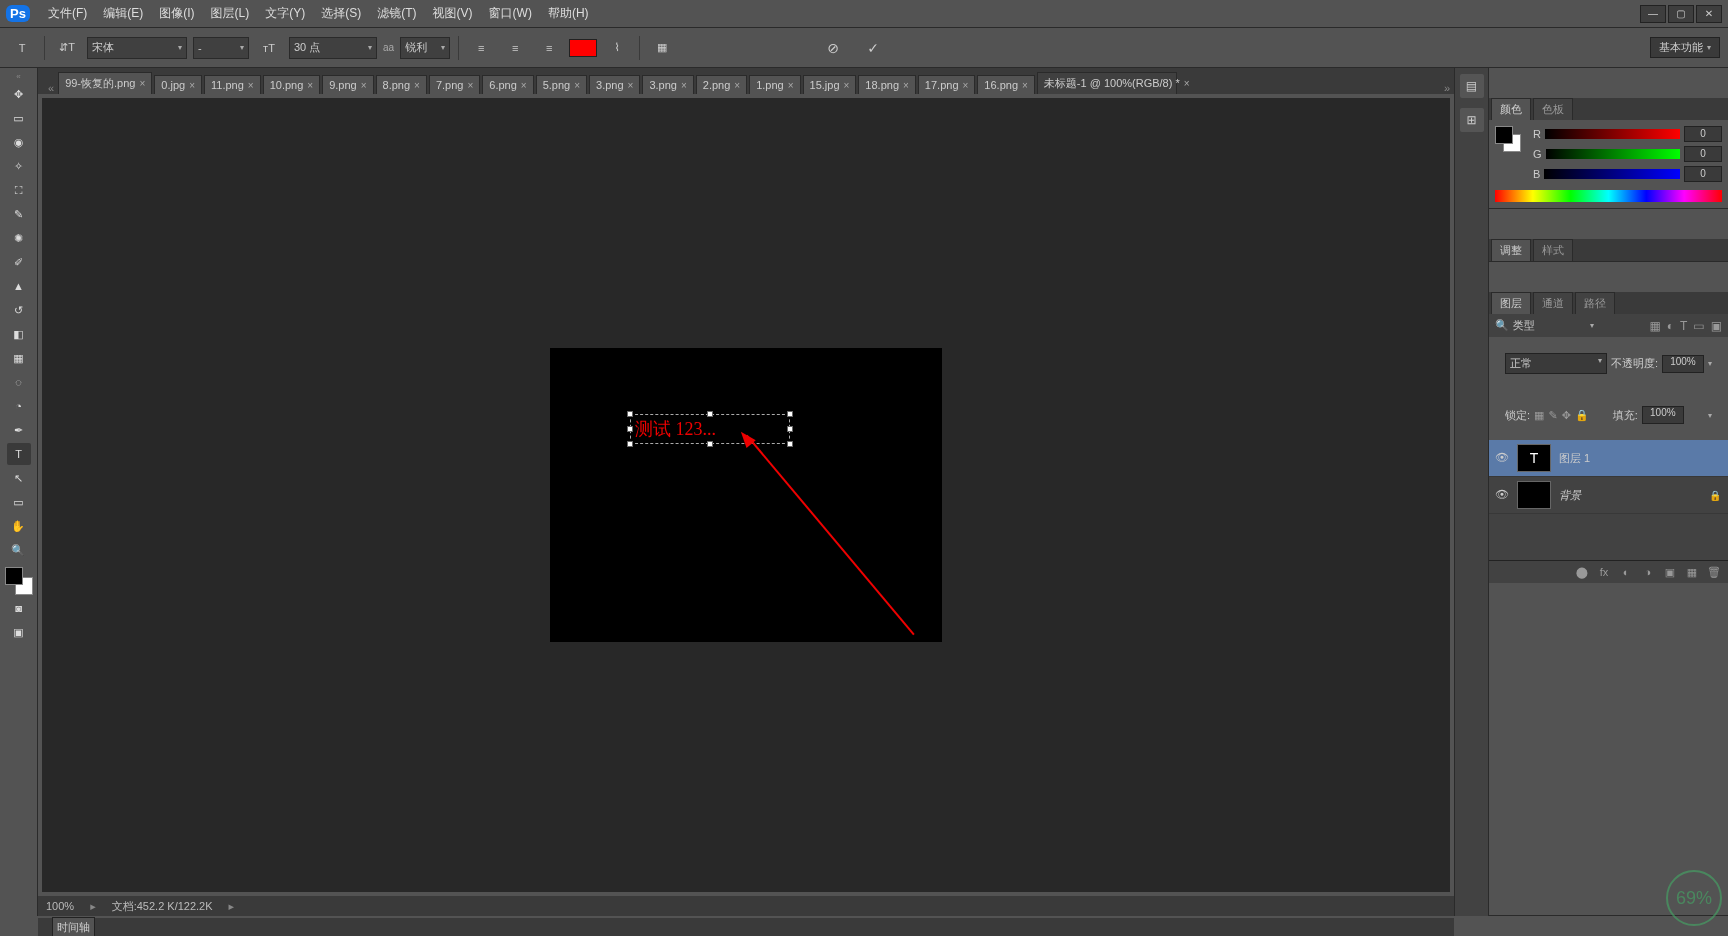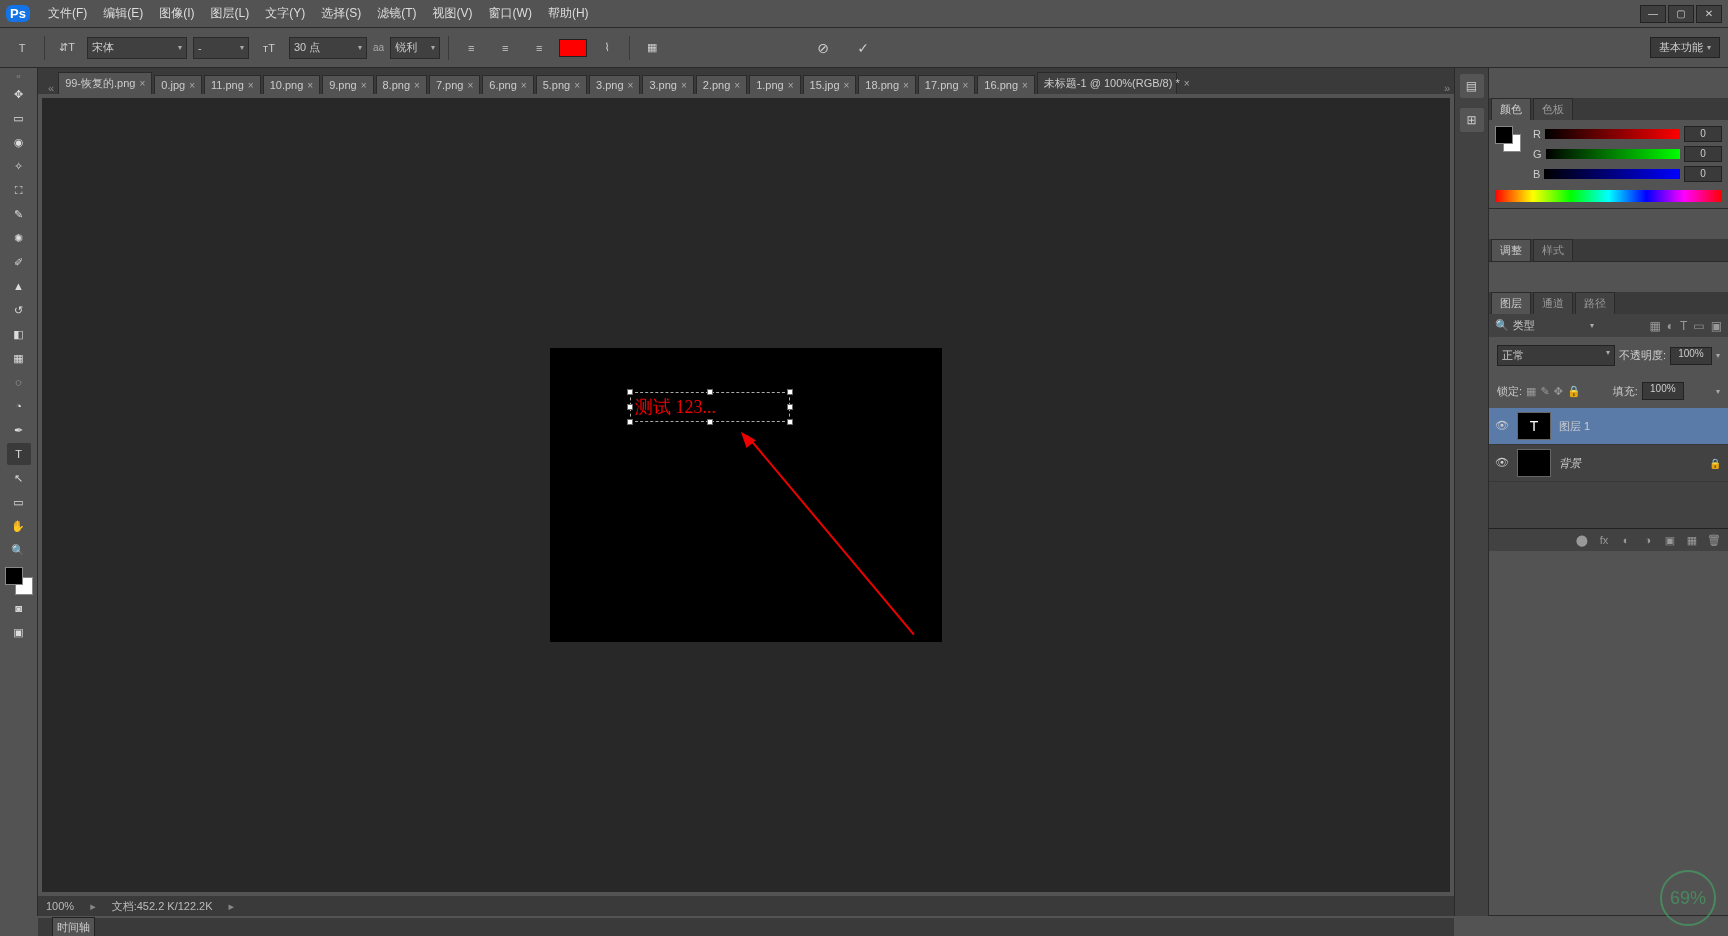--- a/index.html
+++ b/index.html
@@ -23,21 +23,21 @@
 .fgbg { position:relative; width:28px; height:28px; margin-top:4px; }
 .fgbg .fg { position:absolute; top:0; left:0; width:18px; height:18px; background:#000; border:1px solid #888; }
 .fgbg .bg { position:absolute; bottom:0; right:0; width:18px; height:18px; background:#fff; border:1px solid #888; }
 .doc-area { flex:1; display:flex; flex-direction:column; background:#535353; }
 .tabs { background:#3a3a3a; height:26px; display:flex; align-items:flex-end; overflow:hidden; padding-left:6px; }
 .tab { background:#535353; border:1px solid #2a2a2a; border-bottom:none; padding:3px 6px; margin-right:2px; display:flex; align-items:center; gap:4px; cursor:pointer; font-size:11px; color:#ccc; max-width:140px; white-space:nowrap; }
 .tab.active { background:#404040;text-align:center; }
 .tab .close { font-size:10px; color:#aaa; cursor:pointer; }
 .canvas-wrap { flex:1; background:#282828; position:relative; display:flex; align-items:center; justify-content:center; margin:4px; }
 .canvas { background:#000; width:392px; height:294px; position:relative; }
-.textbox { position:absolute; top:44px; left:80px; width:160px; height:30px; border:1px dashed #aaa; }
+.textbox { position:absolute; top:66px; left:80px; width:160px; height:30px; border:1px dashed #aaa; }
 .textbox .txt { color:#e00; font-size:18px; font-family:"SimSun"; padding:2px 4px; }
 .handle { position:absolute; width:6px; height:6px; background:#fff; border:1px solid #666; }
 .h-tl{top:-4px;left:-4px}.h-tm{top:-4px;left:50%;margin-left:-3px}.h-tr{top:-4px;right:-4px}
 .h-ml{top:50%;left:-4px;margin-top:-3px}.h-mr{top:50%;right:-4px;margin-top:-3px}
 .h-bl{bottom:-4px;left:-4px}.h-bm{bottom:-4px;left:50%;margin-left:-3px}.h-br{bottom:-4px;right:-4px}
 .arrow-line { position:absolute; top:88px; left:196px; width:2px; height:260px; background:#e00; transform-origin:top left; transform:rotate(-40deg); }
 .arrow-head { position:absolute; top:82px; left:190px; width:0; height:0; border-left:6px solid transparent; border-right:6px solid transparent; border-bottom:16px solid #e00; transform:rotate(-40deg); }
 .statusbar { background:#3a3a3a; height:20px; display:flex; align-items:center; padding:0 8px; font-size:11px; color:#bbb; gap:16px; }
 .right-panels { width:240px; background:#535353; border-left:1px solid #2a2a2a; display:flex; flex-direction:column; }
 .panel-dock { width:34px; background:#424242; border-left:1px solid #2a2a2a; display:flex; flex-direction:column; align-items:center; padding-top:6px; gap:10px; }
@@ -52,42 +52,42 @@
 .slider-r { background:linear-gradient(to right,#000,#f00); }
 .slider-g { background:linear-gradient(to right,#000,#0f0); }
 .slider-b { background:linear-gradient(to right,#000,#00f); }
 .slider-val { width:38px; background:#3a3a3a; border:1px solid #222; text-align:center; font-size:10px; height:16px; line-height:14px; }
 .hue-strip { height:12px; background:linear-gradient(to right,#f00,#ff0,#0f0,#0ff,#00f,#f0f,#f00); margin-top:4px; cursor:pointer; }
 .color-preview { width:26px; height:26px; position:relative; margin-right:6px; }
 .color-preview .cp-fg{position:absolute;top:0;left:0;width:18px;height:18px;background:#000;border:1px solid #888}
 .color-preview .cp-bg{position:absolute;bottom:0;right:0;width:18px;height:18px;background:#fff;border:1px solid #888}
 .adjust-icons { display:flex; flex-wrap:wrap; gap:8px; padding:4px 0; justify-content:center; }
 .adj-icon { width:20px; height:18px; background:#666; border-radius:2px; cursor:pointer; }
-.layer-controls { display:flex; align-items:center; gap:4px; padding:8px; font-size:11px; }
+.layer-controls { display:flex; align-items:center; gap:4px; padding:16px; font-size:11px; }
 .layer-dd { background:#3a3a3a; border:1px solid #222; padding:2px 4px; flex:1; cursor:pointer; display:flex; }
 .layer-input { width:42px; background:#3a3a3a; border:1px solid #222; text-align:center; font-size:10px; height:18px; }
 .layer-list { background:#424242; min-height:120px; }
 .layer-row { display:flex; align-items:center; padding:4px 6px; gap:8px; cursor:pointer; border-bottom:1px solid #383838; }
 .layer-row.selected { background:#5a7aa8; }
 .layer-eye { width:14px; height:14px; color:#ccc; cursor:pointer; }
 .layer-thumb { width:34px; height:28px; background:#000; border:1px solid #666; display:flex; align-items:center; justify-content:center; color:#fff; font-size:14px; }
 .layer-name { font-size:11px; }
 .layer-lock { margin-left:auto; color:#aaa; font-size:10px; }
 .bottombar { position:absolute; bottom:0; left:38px; right:274px; background:#3a3a3a; height:18px; display:flex; align-items:center; padding:0 6px; font-size:11px; }
 .timeline-tab { background:#535353; padding:2px 4px; border:1px solid #222; cursor:pointer; margin-left:8px; }
 .panel-bottom-icons { display:flex; justify-content:flex-end; gap:6px; padding:4px 6px; background:#424242; border-top:1px solid #222; }
 .pbi { width:16px; height:14px; color:#999; cursor:pointer; font-size:11px; display:flex; align-items:center; justify-content:center; }
 .right-side { display:flex; }
 .basic-fn { background:#3a3a3a; border:1px solid #222; padding:2px 8px; cursor:pointer; display:flex; align-items:center; gap:4px; }
 .cancel-commit { display:flex; gap:18px; margin-left:140px; }
 .cc-btn { width:22px; height:22px; display:flex; align-items:center; justify-content:center; cursor:pointer; font-size:14px; }
 .filter-row { display:flex; align-items:center; gap:4px; padding:4px 6px; background:#424242; font-size:11px; }
 .filter-icons { display:flex; gap:6px; margin-left:auto; }
 .filter-icons span { cursor:pointer; color:#999; font-size:12px; }
-.watermark { position:absolute; right:12px; bottom:6px; opacity:.6; font-size:11px; color:#aaa; display:flex; flex-direction:column; align-items:flex-end; }
+.watermark { position:absolute; right:6px; bottom:6px; opacity:.6; font-size:11px; color:#aaa; display:flex; flex-direction:column; align-items:flex-end; }
 .wm-badge { width:56px; height:56px; border-radius:50%; border:2px solid #4a6; display:flex; align-items:center; justify-content:center; font-size:18px; color:#4a6; margin-bottom:4px; }
 </style>
 </head>
 <body>
 
 <div class="titlebar">
   <span class="ps-logo">Ps</span>
   <span class="menu-item">文件(F)</span>
   <span class="menu-item">编辑(E)</span>
   <span class="menu-item">图像(I)</span>
@@ -111,21 +111,21 @@
   <div class="opt-icon">⇵T</div>
   <div class="dropdown" style="width:100px">
     <span>宋体</span>
       <span class="dd-arrow">▾</span>
   </div>
   <div class="dropdown" style="width:56px">
     <span>-</span>
       <span class="dd-arrow">▾</span>
   </div>
   <div class="opt-icon">тT</div>
-  <div class="dropdown" style="width:78px">
+  <div class="dropdown" style="width:88px">
     <span>30 点</span>
       <span class="dd-arrow">▾</span>
   </div>
   <span style="font-size:10px;color:#aaa">aa</span>
   <div class="dropdown" style="width:50px">
     <span>锐利</span>
       <span class="dd-arrow">▾</span>
   </div>
   <div class="opt-sep"></div>
   <div class="opt-icon">≡</div>

